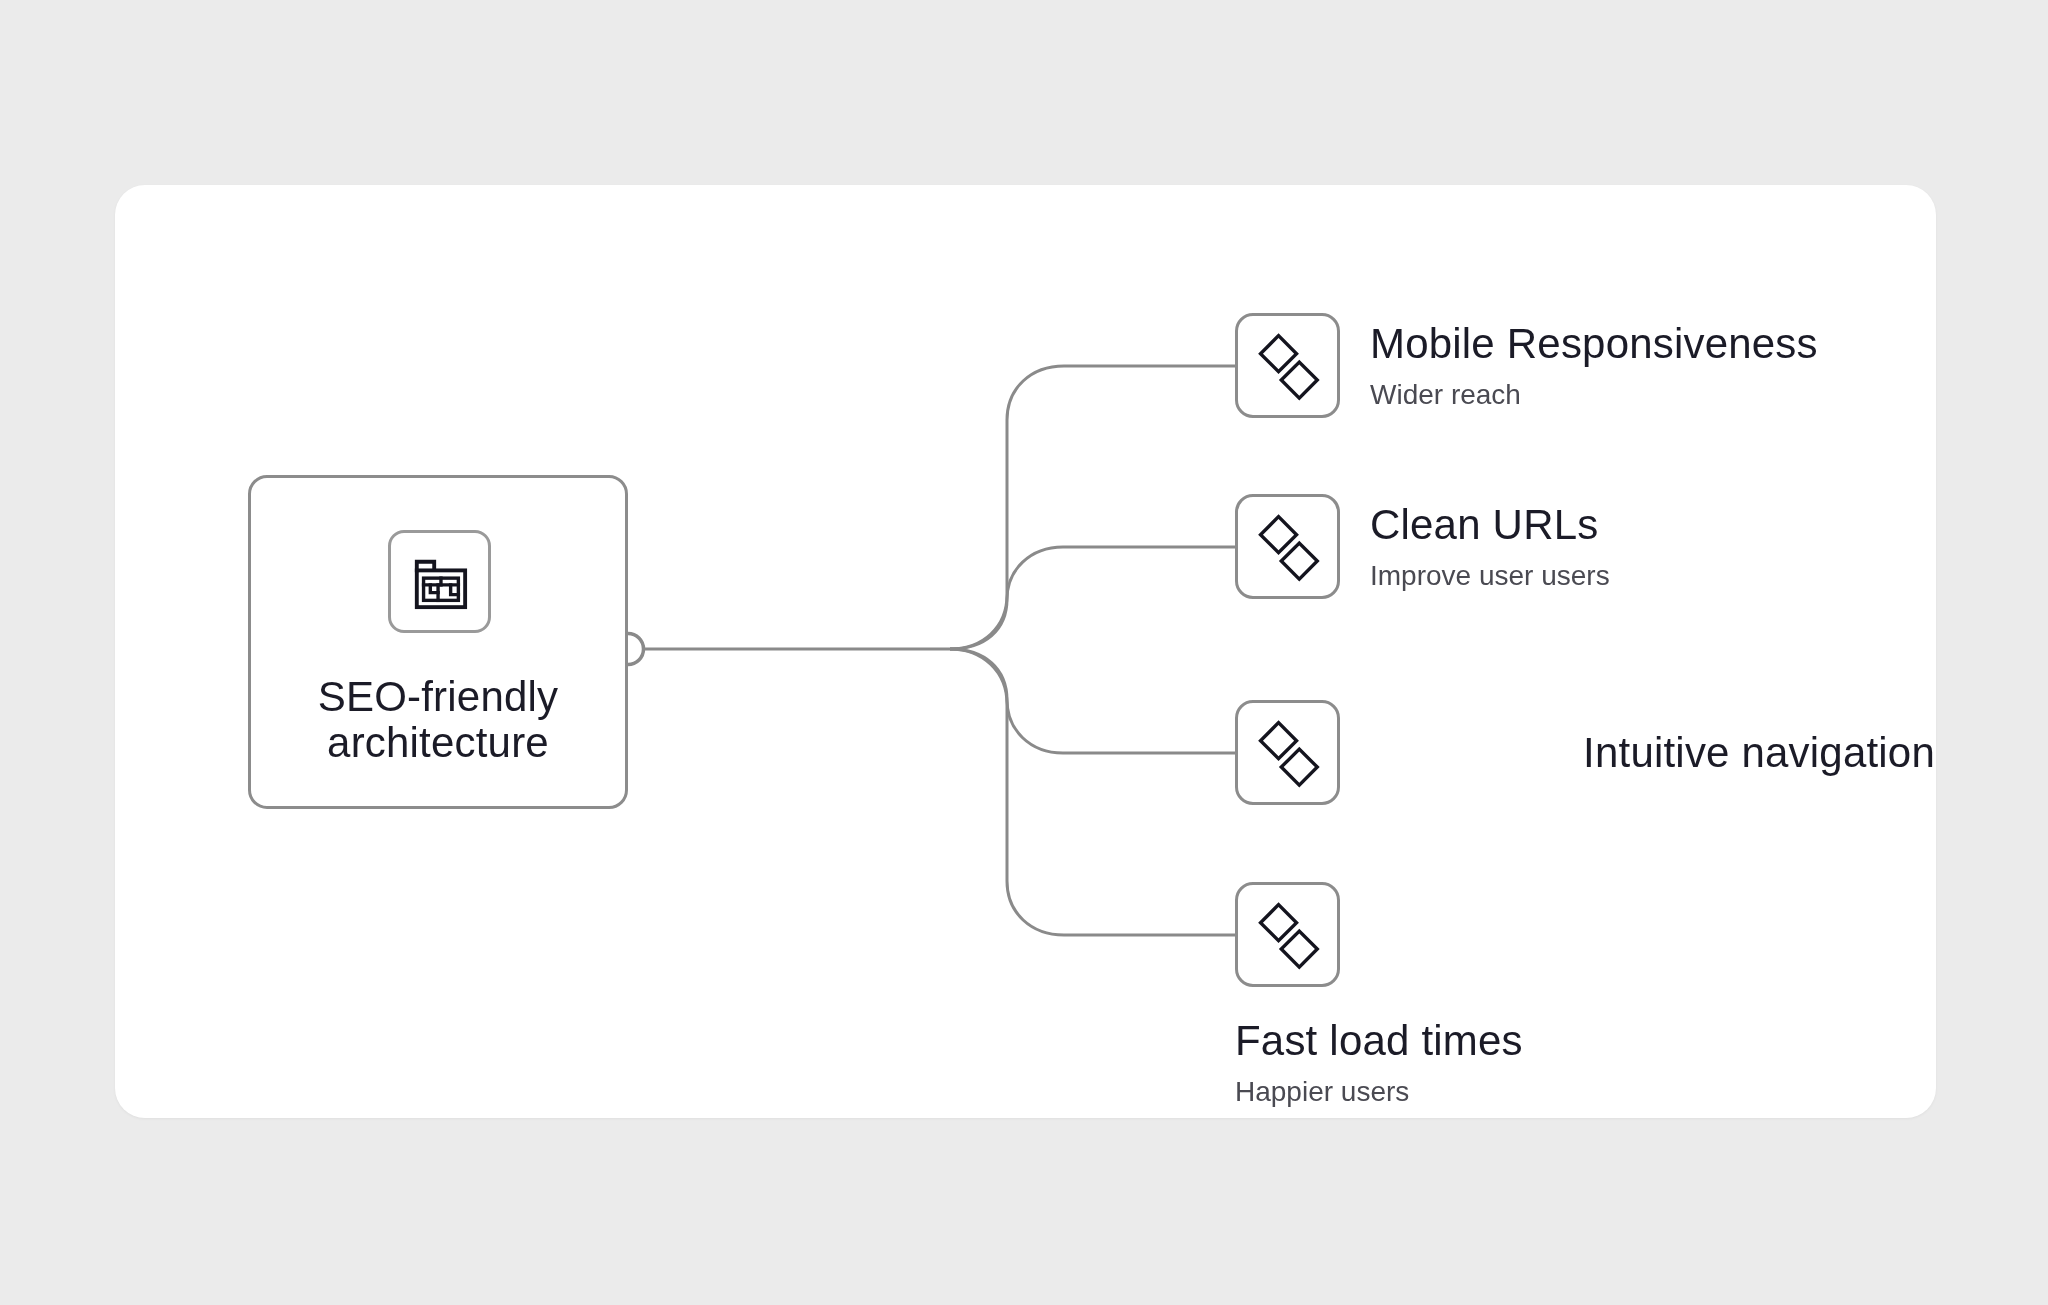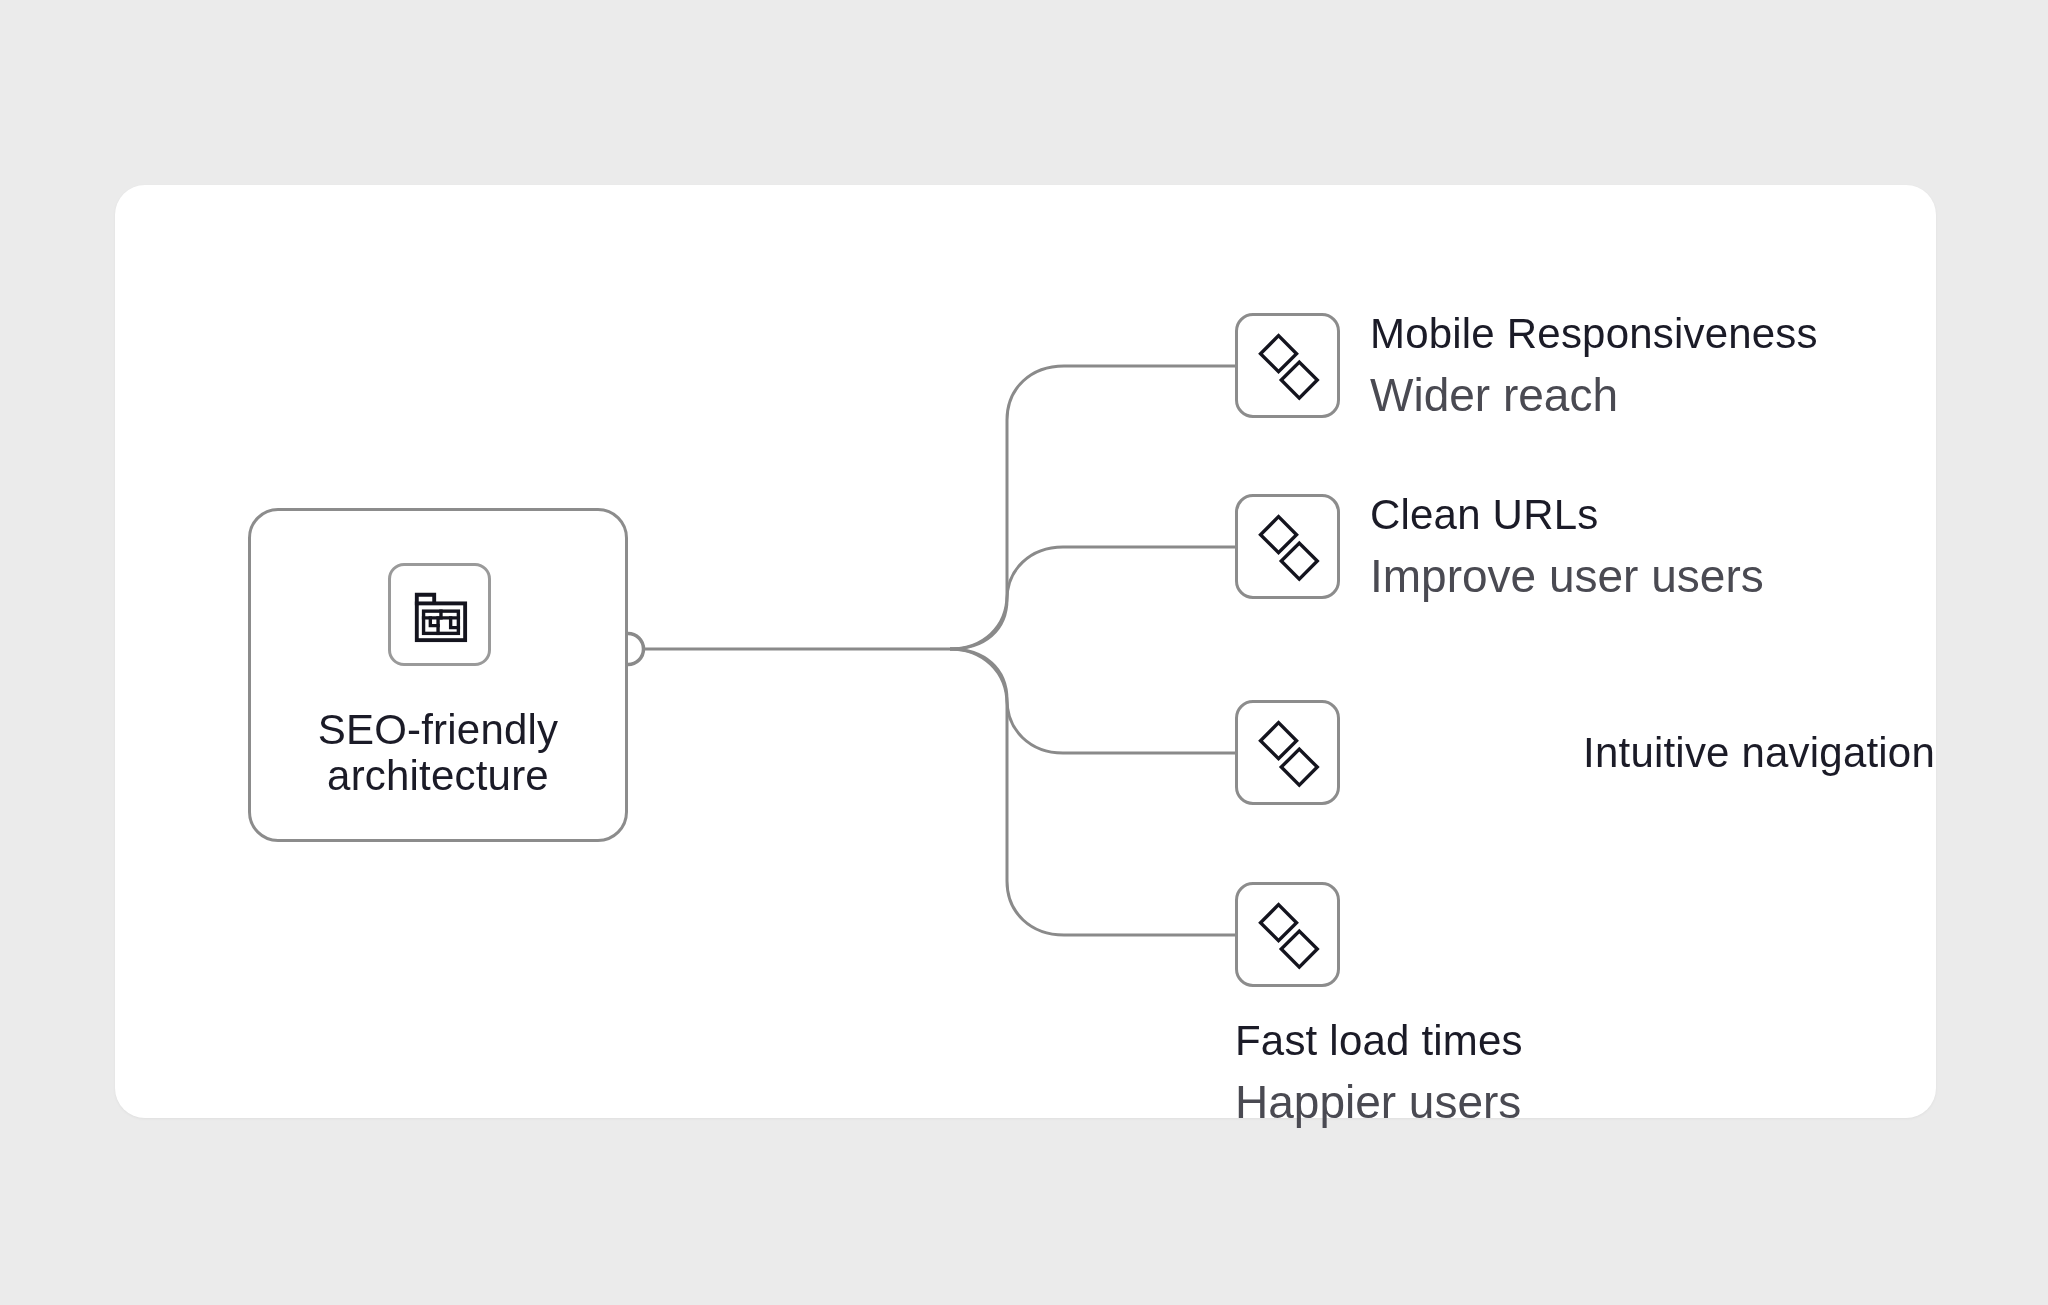--- a/index.html
+++ b/index.html
@@ -19,25 +19,25 @@
     border-radius: 30px;
     box-shadow: 0 1px 3px rgba(0,0,0,0.05);
   }
   svg.connectors {
     position: absolute; inset: 0;
     width: 2048px; height: 1305px;
     pointer-events: none;
   }
   .root-node {
     position: absolute;
-    left: 248px; top: 508px;
+    left: 248px; top: 475px;
     width: 380px; height: 334px;
     background: #ffffff;
     border: 3px solid #8c8c8c;
-    border-radius: 30px;
+    border-radius: 19px;
   }
   .root-icon-tile {
     position: absolute;
     left: 137px; top: 52px;
     width: 103px; height: 103px;
     border: 3px solid #9a9a9a;
     border-radius: 16px;
     background: #ffffff;
     display: flex; align-items: center; justify-content: center;
   }
@@ -75,21 +75,21 @@
   }
   .branch-title {
     font-size: 42px;
     line-height: 1.14;
     font-weight: 500;
     color: #1b1b27;
     letter-spacing: 0.2px;
     white-space: nowrap;
   }
   .branch-subtitle {
-    font-size: 46px;
+    font-size: 28px;
     line-height: 1.1;
     font-weight: 400;
     color: #4a4a52;
     white-space: nowrap;
   }
   .node-1 { top: 313px; }
   .node-2 { top: 494px; }
   .node-3 { top: 700px; justify-content: space-between; }
   .node-4 { top: 882px; flex-direction: column; }
 </style>

